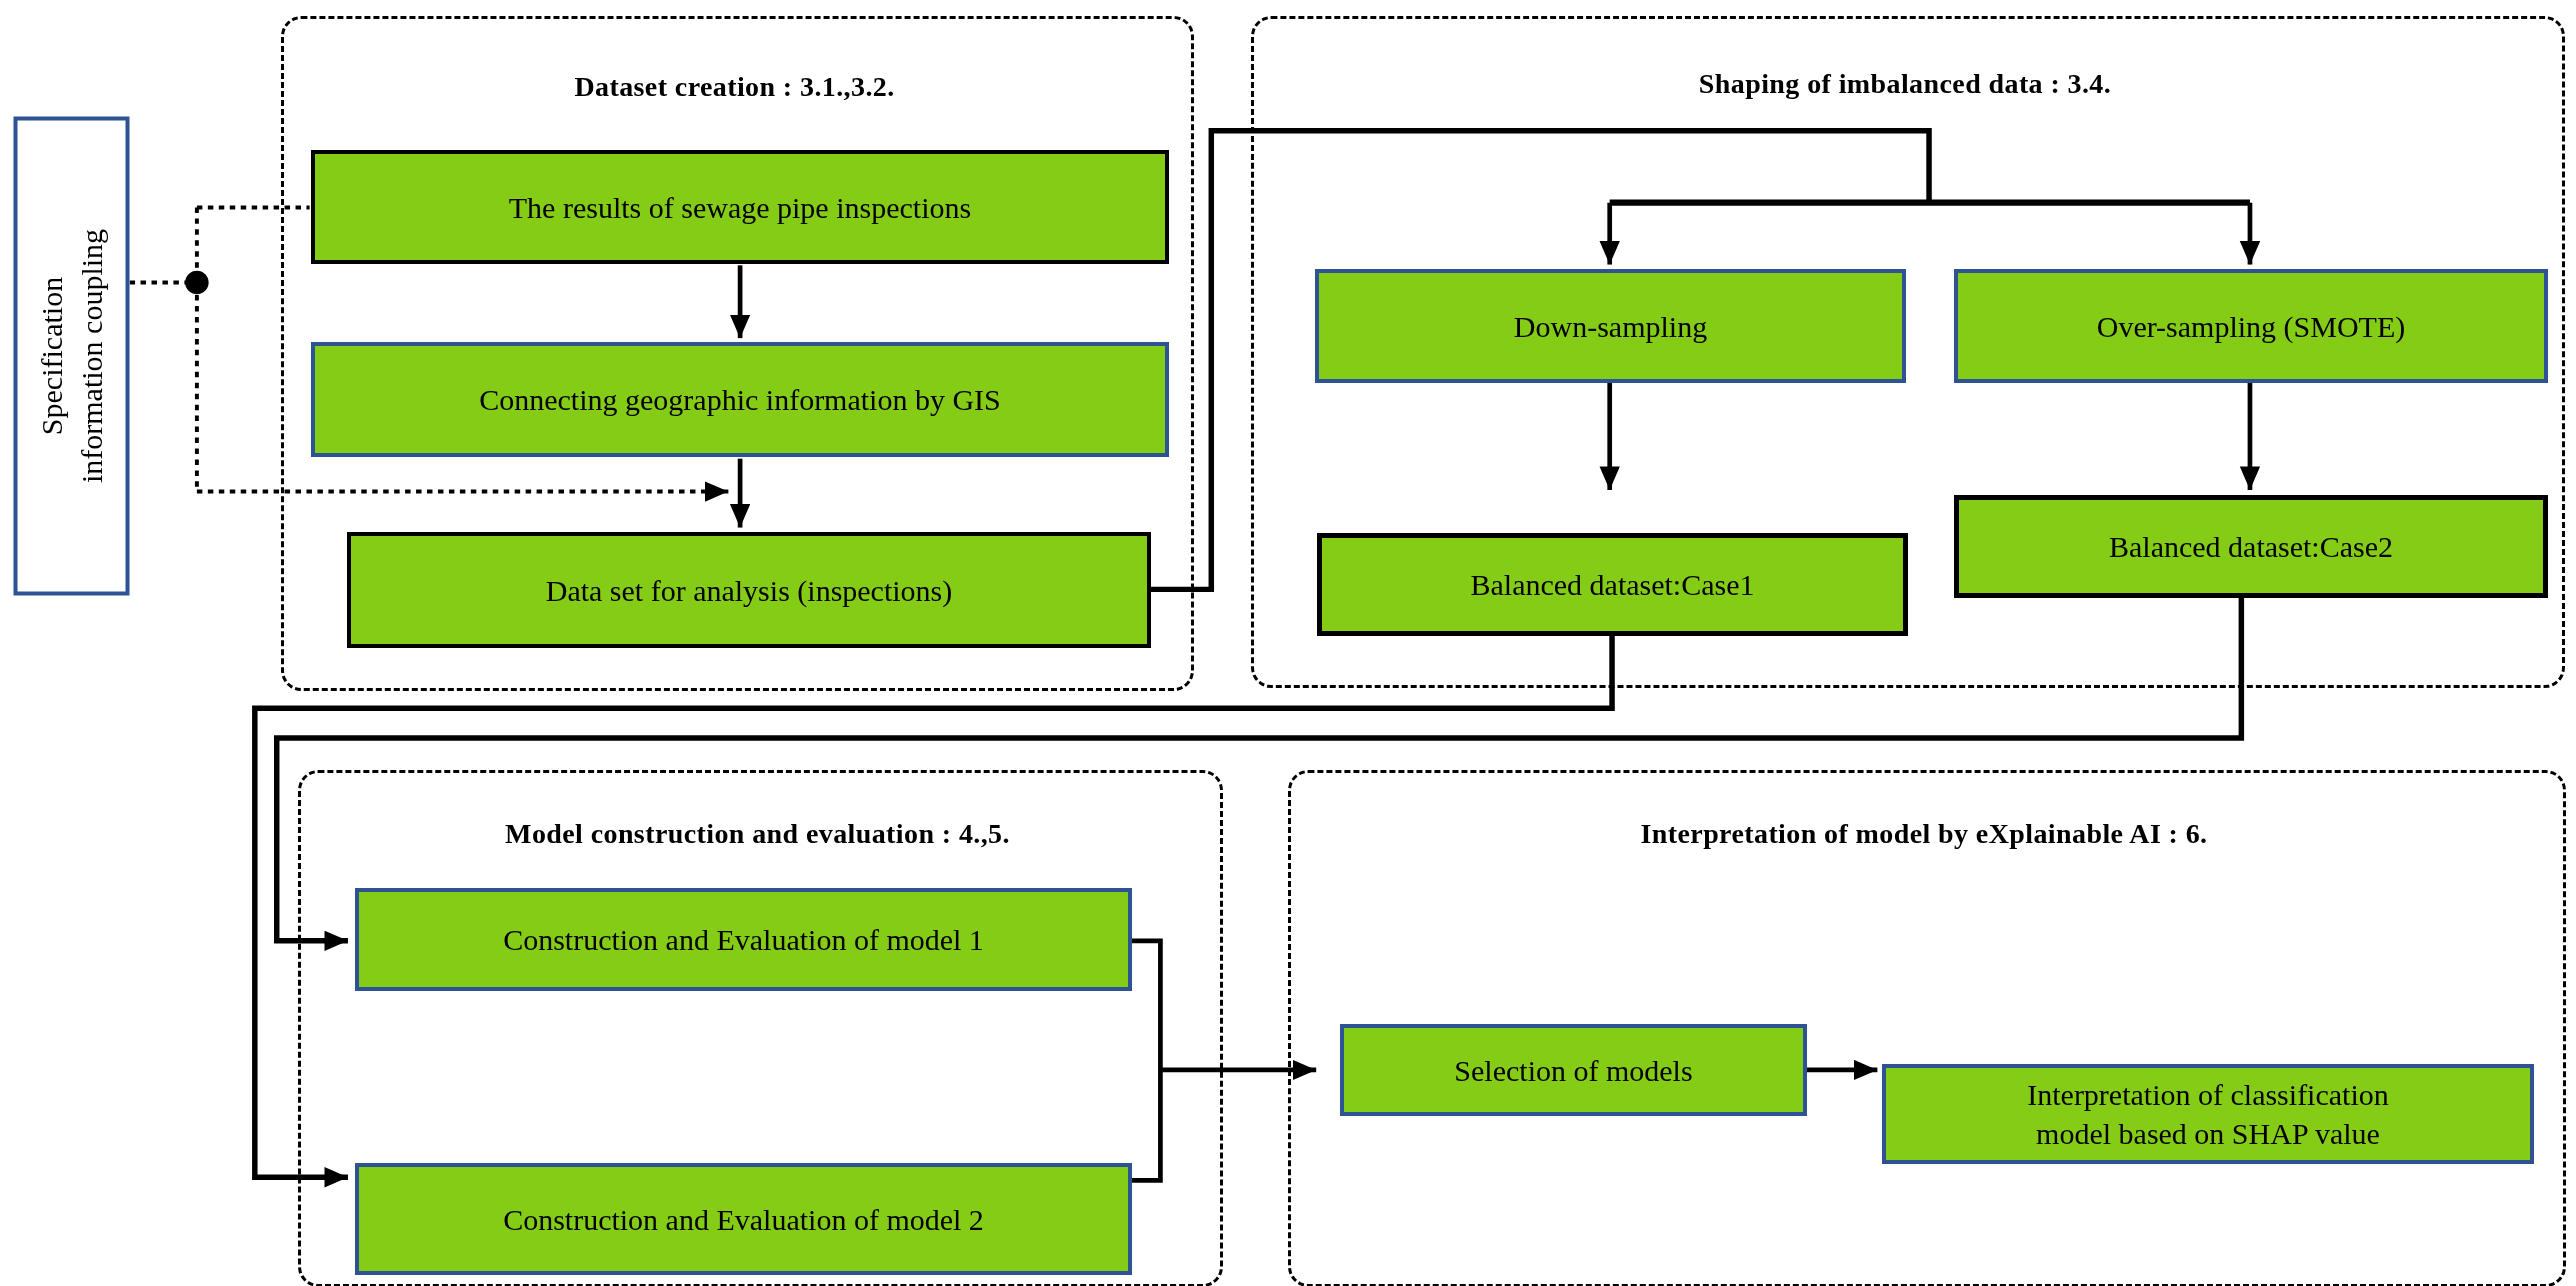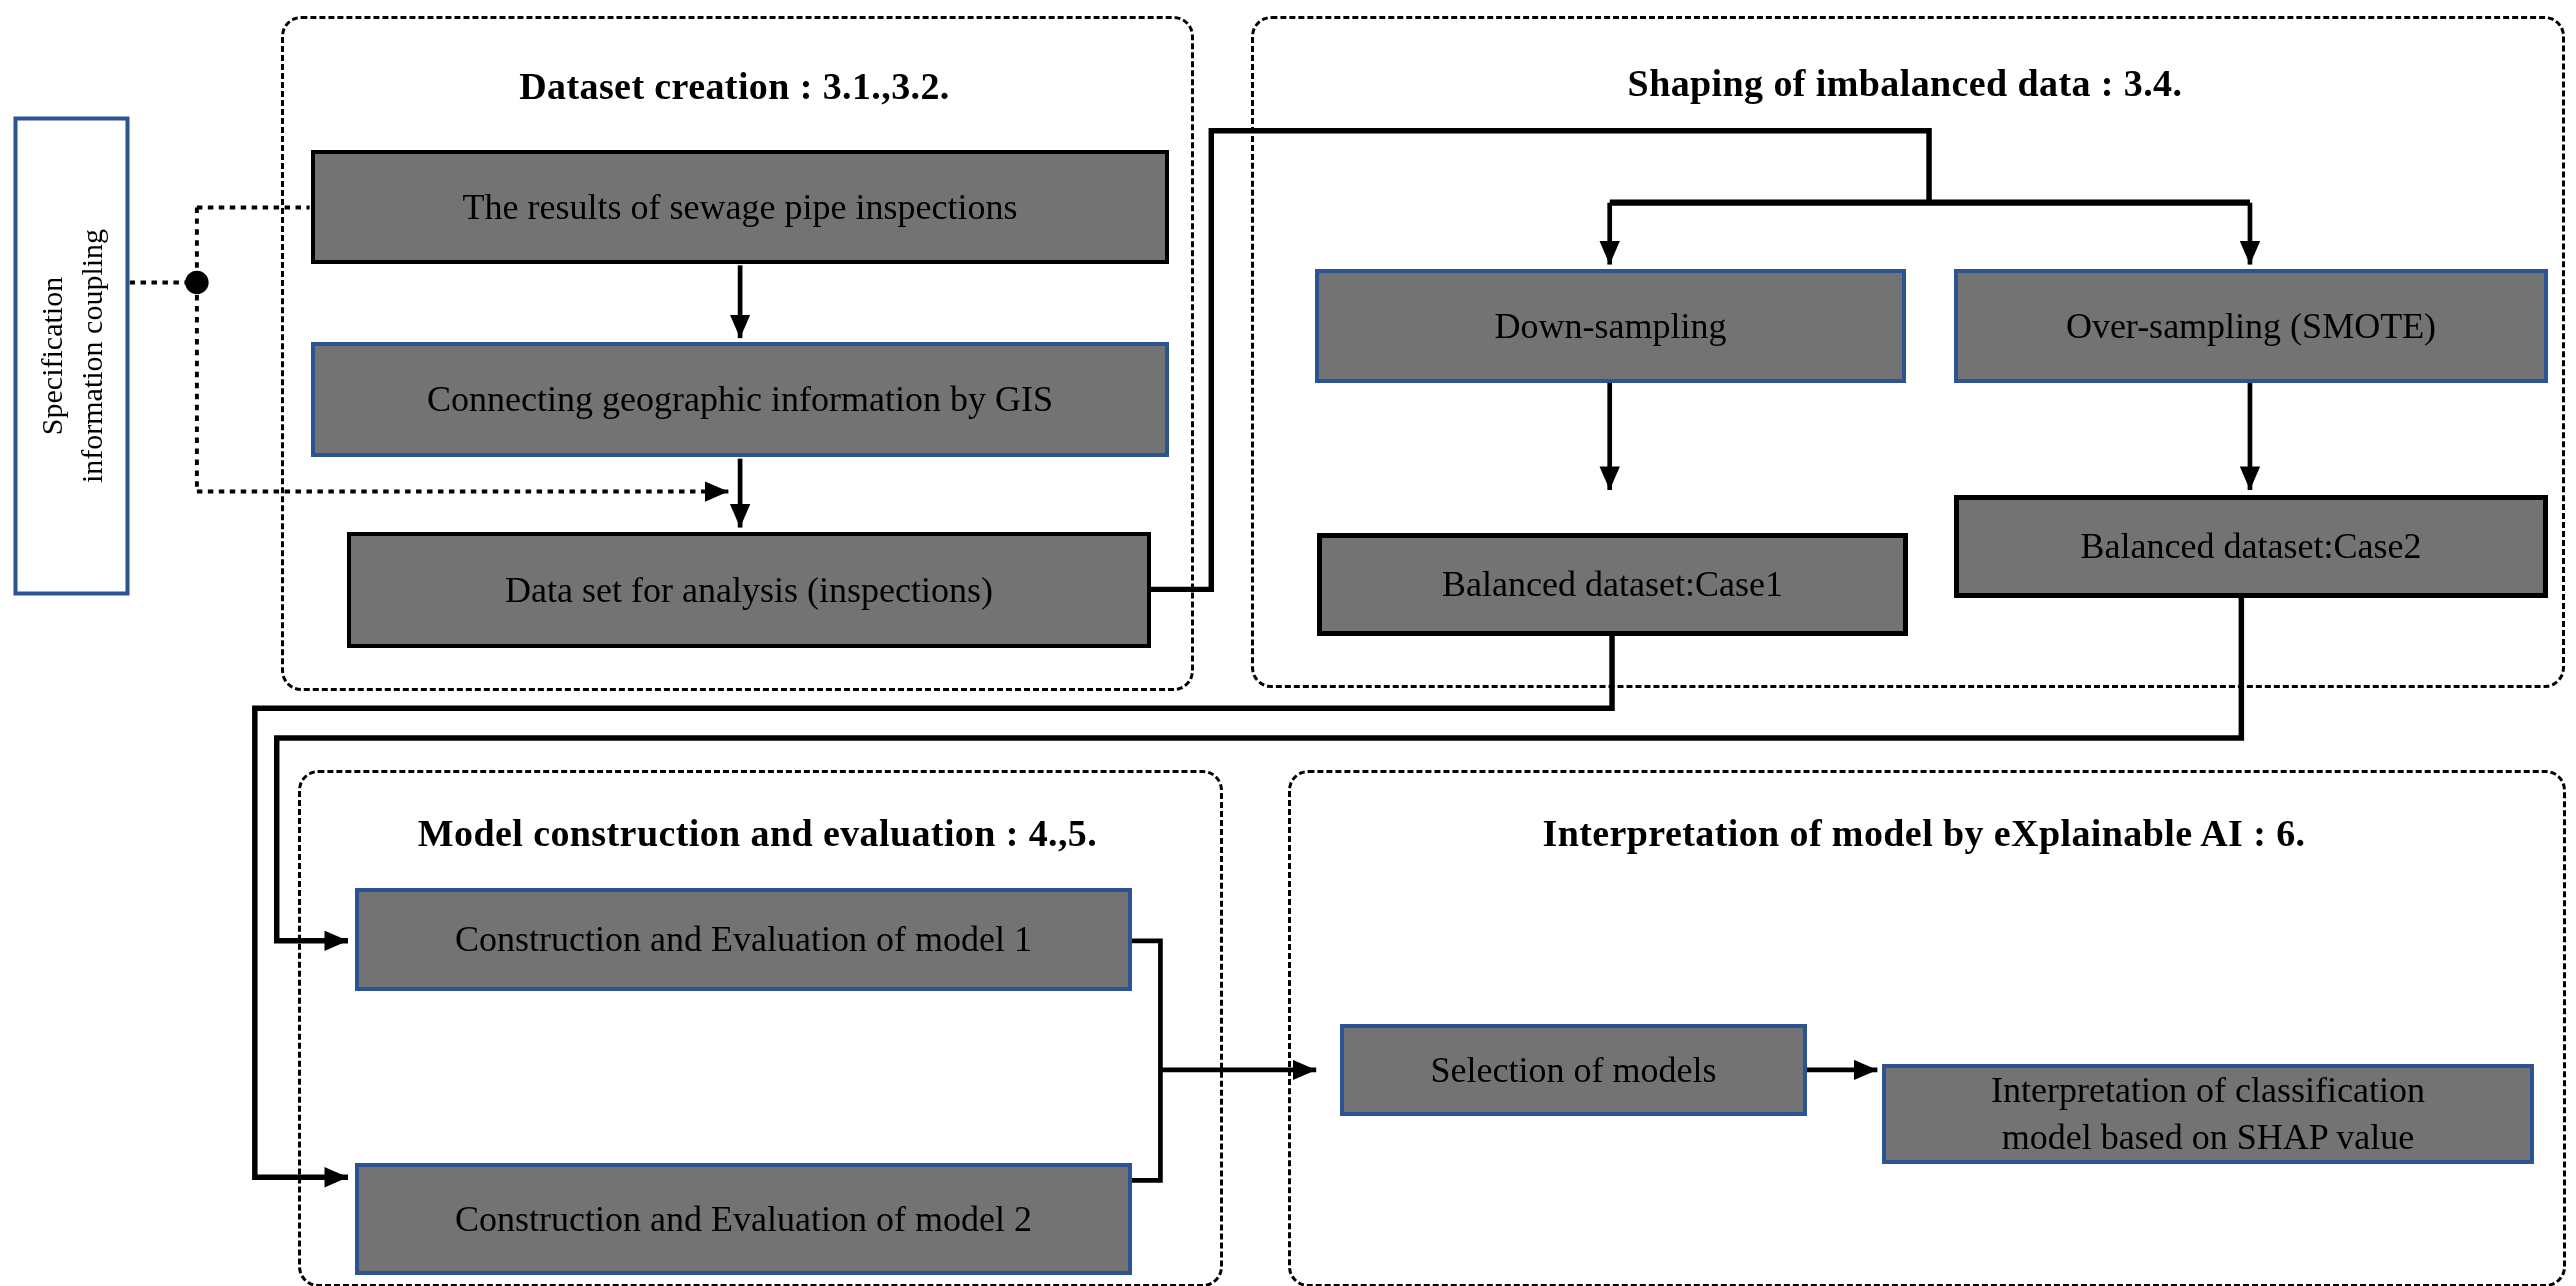--- a/index.html
+++ b/index.html
@@ -8,28 +8,28 @@
     position:relative; width:2576px; height:1286px; background:#ffffff;
     font-family:"Liberation Serif","DejaVu Serif",serif; color:var(--ink);
     overflow:hidden;
   }
   .container {
     position:absolute; border:3.1px dashed var(--ink); border-radius:20.4px;
     background:transparent; z-index:1;
   }
   .sec-title {
     position:absolute; z-index:2; text-align:center;
-    font-weight:bold; font-size:38px; line-height:45px; letter-spacing:0.4px;
+    font-weight:bold; font-size:28px; line-height:45px; letter-spacing:0.4px;
     white-space:nowrap;
   }
   #wires { position:absolute; left:0; top:0; z-index:5; }
   .node {
-    position:absolute; z-index:10; box-sizing:border-box; background:#737373;
+    position:absolute; z-index:10; box-sizing:border-box; background:#84cc16;
     display:flex; flex-direction:column; align-items:center; justify-content:center;
-    text-align:left; font-size:36px; line-height:1.3; padding:3.1px 11px;
+    text-align:left; font-size:30px; line-height:1.3; padding:3.1px 11px;
   }
   .node.black { border:4.7px solid var(--ink); }
   .node.black-thick { border:5.5px solid var(--ink); }
   .node.blue { border:4.7px solid var(--accent); }
   #spec-box {
     position:absolute; left:-168px; top:298px; width:479px; height:116px;
     transform:rotate(-90deg); transform-origin:center center;
     box-sizing:border-box; border:4.7px solid var(--accent); background:#fff;
     display:flex; flex-direction:column; align-items:center; justify-content:center;
     text-align:center; font-size:30px; line-height:1.35; z-index:10;

